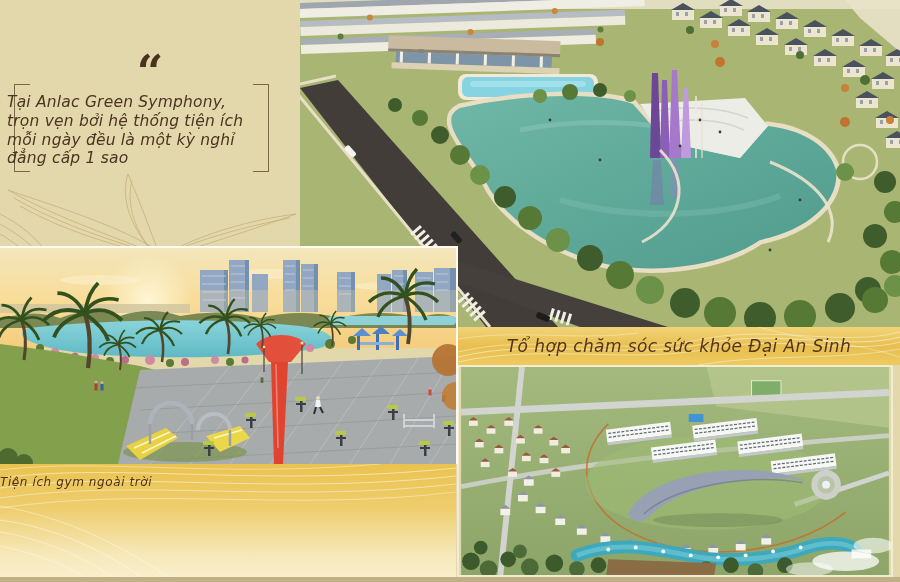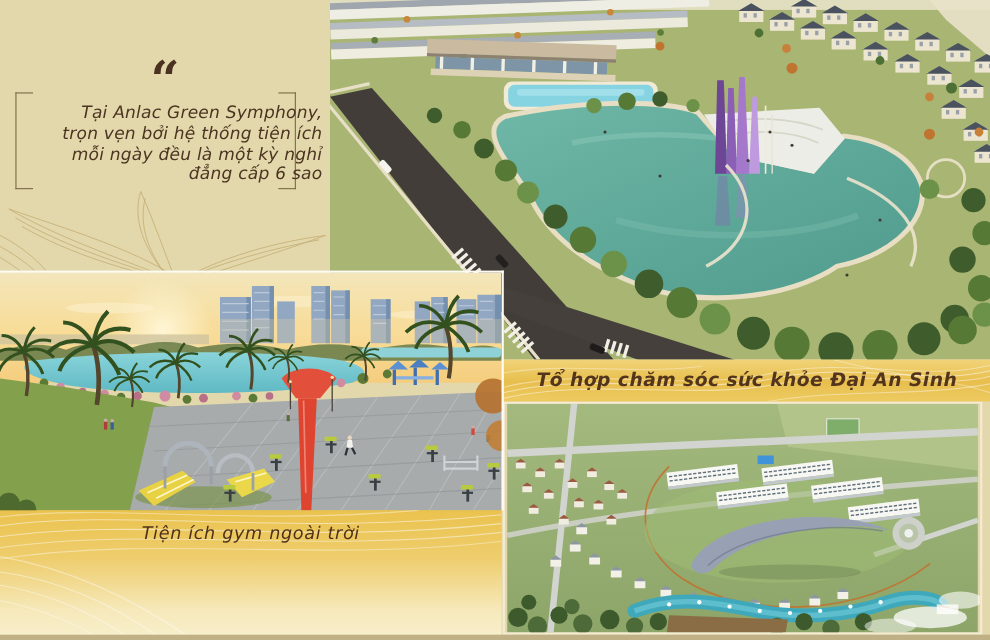--- a/index.html
+++ b/index.html
@@ -4,67 +4,67 @@
 <style>
   html,body{margin:0;padding:0;}
   body{font-family:"DejaVu Sans","Liberation Sans",sans-serif;}
   .stage{position:relative;width:900px;height:582px;overflow:hidden;background:#e3d8ab;}
 
   
   .quote-wrap{position:absolute;left:0;top:0;width:300px;height:200px;}
   .quote-mark{position:absolute;left:0;top:52px;width:300px;text-align:center;
     font-family:"DejaVu Serif","Liberation Serif",serif;font-weight:bold;
     font-size:46px;line-height:40px;color:#4a3120;}
-  .quote-text{position:absolute;left:7px;top:93px;width:286px;text-align:right;
+  .quote-text{position:absolute;left:7px;top:93px;width:286px;text-align:left;
     font-style:italic;font-weight:500;color:#4b3421;font-size:15.5px;line-height:18.8px;
     letter-spacing:.2px;}
   .bracket{position:absolute;top:84px;width:15px;height:86px;}
   .bracket.l{left:14px;border-left:1.6px solid #7a6947;border-top:1.6px solid #7a6947;border-bottom:1.6px solid #7a6947;}
   .bracket.r{left:253px;border-right:1.6px solid #7a6947;border-top:1.6px solid #7a6947;border-bottom:1.6px solid #7a6947;}
 
   
   .flourish{position:absolute;left:0;top:168px;width:305px;height:92px;}
 
   
   .photo{position:absolute;overflow:hidden;}
   .photo svg{display:block;}
   .photo-top{left:300px;top:0;width:600px;height:327px;}
   .photo-health{left:457px;top:365px;width:436px;height:212px;border:2px solid #f3ecd4;box-sizing:border-box;}
   .photo-gym{left:0;top:246px;width:458px;height:218px;border-top:2px solid #fdfbf2;border-right:2px solid #fdfbf2;box-sizing:border-box;z-index:4;}
 
   
   .strip-health{position:absolute;left:458px;top:327px;width:442px;height:38px;
-    background:linear-gradient(180deg,#f1d378 0%,#e8bf4e 52%,#edca61 100%);z-index:2;font-weight:bold;}
+    background:linear-gradient(180deg,#f1d378 0%,#e8bf4e 52%,#edca61 100%);z-index:2;}
   .strip-health .waves{position:absolute;inset:0;}
   .strip-health .cap{position:absolute;left:0;top:9px;width:100%;text-align:center;
     font-style:italic;color:#53351c;font-size:17px;letter-spacing:.4px;}
 
   
   .panel-gym{position:absolute;left:0;top:462px;width:456px;height:120px;
     background:linear-gradient(180deg,#eac24d 0%,#eecd6d 38%,#f6e9bb 78%,#f8efcd 100%);z-index:3;}
   .panel-gym .waves{position:absolute;inset:0;}
-  .panel-gym .cap{position:absolute;left:0;top:13px;width:100%;text-align:center;
-    font-style:italic;color:#4f3118;font-size:16px;letter-spacing:.6px;}
+  .panel-gym .cap{position:absolute;left:0;top:13px;width:100%;text-align:left;
+    font-style:italic;color:#4f3118;font-size:12px;letter-spacing:.6px;}
 
   .bottom-strip{position:absolute;left:0;top:577px;width:900px;height:5px;background:#bfb086;z-index:6;}
 </style>
 </head>
 <body>
 
 <div class="stage">
 
   <div class="quote-wrap">
     <div class="quote-mark">“</div>
     <div class="bracket l"></div>
     <div class="bracket r"></div>
     <div class="quote-text">
       <span style="display:block">Tại Anlac Green Symphony,</span>
       <span style="display:block">trọn vẹn bởi hệ thống tiện ích</span>
       <span style="display:block">mỗi ngày đều là một kỳ nghỉ</span>
-      <span style="display:block">đẳng cấp 6 sao</span>
+      <span style="display:block">đẳng cấp 1 sao</span>
     </div>
   </div>
 
   <svg class="flourish" viewBox="0 0 305 92">
     <g fill="none" stroke="#c3aa70" stroke-width="0.8" opacity="0.85">
       <path d="M160,88 C120,70 60,52 8,22 C60,40 120,58 160,84 Z"></path>
       <path d="M160,88 C118,74 62,58 14,30"></path>
       <path d="M160,88 C116,78 66,64 20,38"></path>
       <path d="M158,90 C130,60 120,30 128,6 C140,34 150,62 160,88 Z"></path>
       <path d="M158,90 C134,64 126,36 132,12"></path>

